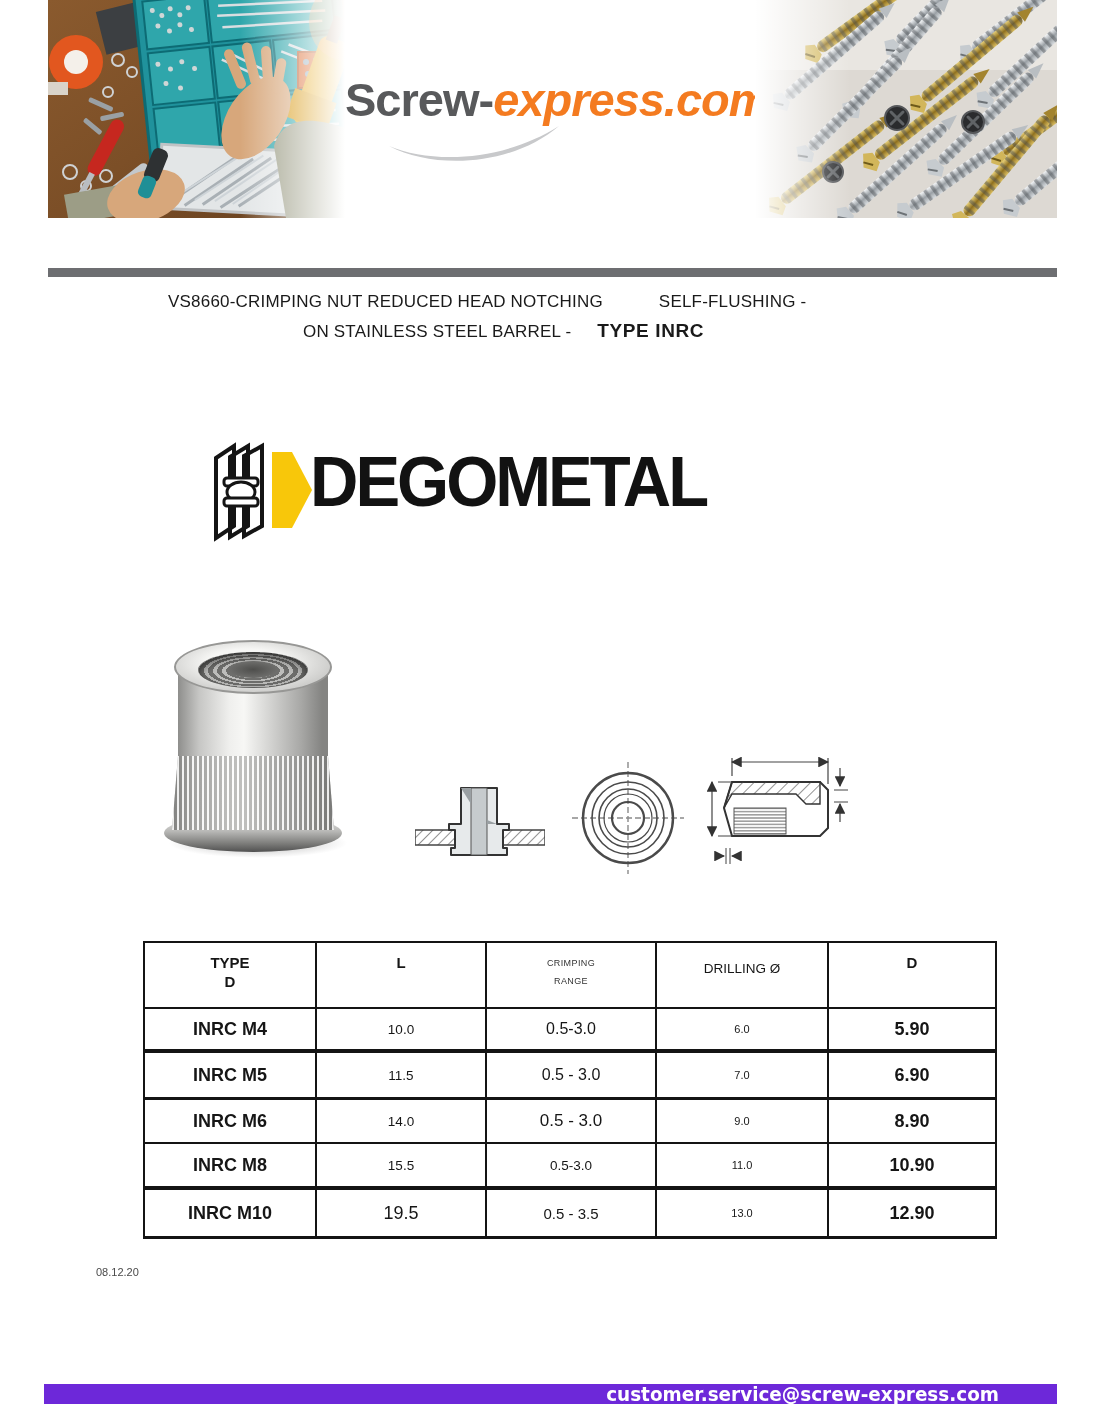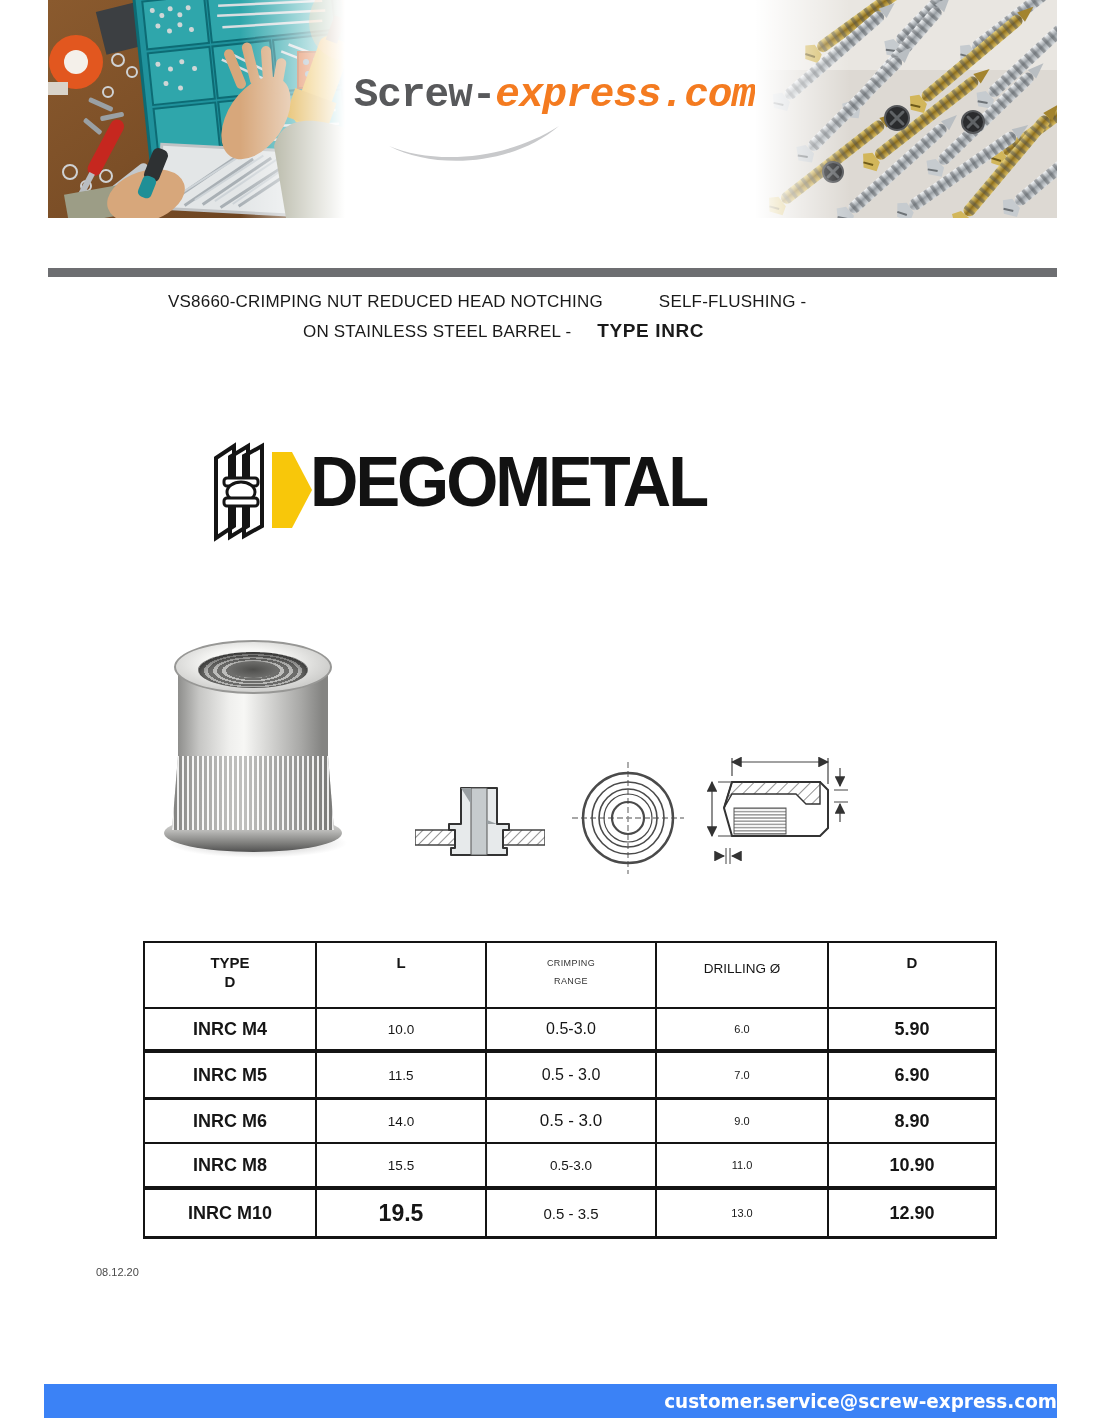--- a/index.html
+++ b/index.html
@@ -5,22 +5,22 @@
   html,body{margin:0;padding:0;background:#fff;}
   .page{position:relative;width:1100px;height:1422px;margin:0 auto;background:#fff;
         font-family:"Liberation Sans", sans-serif;overflow:hidden;color:#161616;}
 
   
   .hdr{position:absolute;left:0;top:0;width:1100px;height:218px;}
   .photo{position:absolute;top:0;height:218px;overflow:hidden;}
   .photo-left{left:48px;width:297px;}
   .photo-right{left:755px;width:302px;}
   .brand{position:absolute;left:345px;top:0;width:410px;height:218px;}
-  .brand-text{position:absolute;left:0;top:72px;width:410px;text-align:right;
-              font-size:41px;font-weight:700;letter-spacing:-1px;white-space:nowrap;font-family:Liberation Mono, monospace;}
+  .brand-text{position:absolute;left:0;top:72px;width:410px;text-align:left;
+              font-size:47px;font-weight:700;letter-spacing:-1px;white-space:nowrap;}
   .brand-text .b1{color:#58595b;}
   .brand-text .b2{color:#f47b20;font-style:italic;}
   .swoosh{position:absolute;left:42px;top:118px;}
 
   
   .banner{position:absolute;left:48px;top:218px;width:1009px;height:50px;background:#ed7224;
           display:flex;align-items:center;justify-content:center;}
   .banner span{color:#fff;font-size:41px;font-weight:800;font-family:"DejaVu Sans", sans-serif;
                transform:scaleX(.8);letter-spacing:0;}
   .banner-shadow{position:absolute;left:48px;top:268px;width:1009px;height:9px;background:#6d6e71;}
@@ -98,26 +98,26 @@
   tr.rh2 td{height:42px;}
   tr.rh3 td{height:42px;}
   tr.rh4 td{height:46px;}
   tr.r-m4 td{border-bottom-width:4px;}
   tr.r-m5 td{border-bottom-width:3px;}
   tr.r-m8 td{border-bottom-width:4px;}
   tr.r-m10 td{border-bottom-width:3px;}
   tr.r-m8 td.c-crimp{font-size:13.5px;}
   tr.r-m10 td.c-crimp{font-size:15px;}
   tr.r-m6 td.c-crimp{font-size:17px;}
-  tr.r-m10 td.c-len{font-size:23px;font-weight:700;}
+  tr.r-m10 td.c-len{font-size:18px;font-weight:400;}
 
   
   .rev-date{position:absolute;left:96px;top:1266px;font-size:11px;color:#4a4a4a;}
-  .footer-bar{position:absolute;left:44px;top:1384px;width:1013px;height:34px;background:#3b82f6;
-              display:flex;align-items:center;justify-content:flex-end;box-sizing:border-box;}
+  .footer-bar{position:absolute;left:44px;top:1384px;width:1013px;height:20px;background:#6d28d9;
+              display:flex;align-items:center;justify-content:flex-end;padding-right:58px;box-sizing:border-box;}
   .footer-bar span{color:#fff;font-size:20px;font-weight:700;font-family:"DejaVu Sans", sans-serif;
                    transform:scaleX(.92);transform-origin:right center;}
 </style>
 </head>
 <body>
 
 <div class="page">
 
   <div class="hdr">
 

